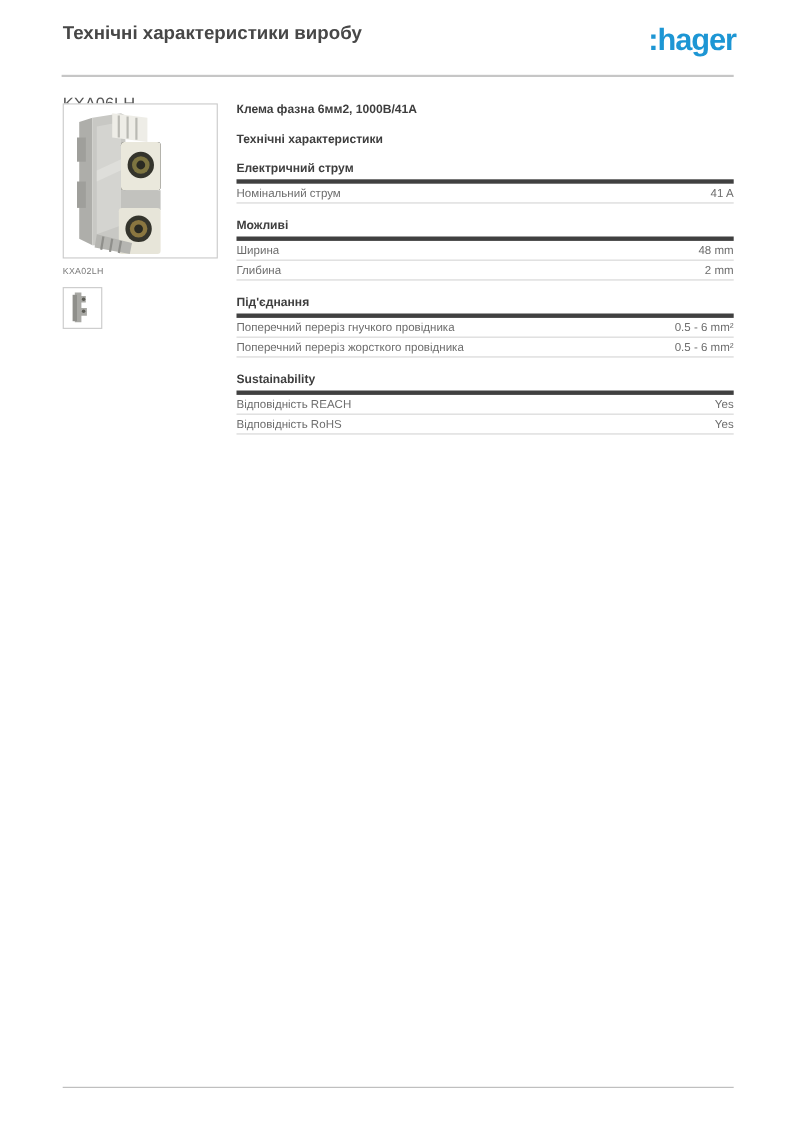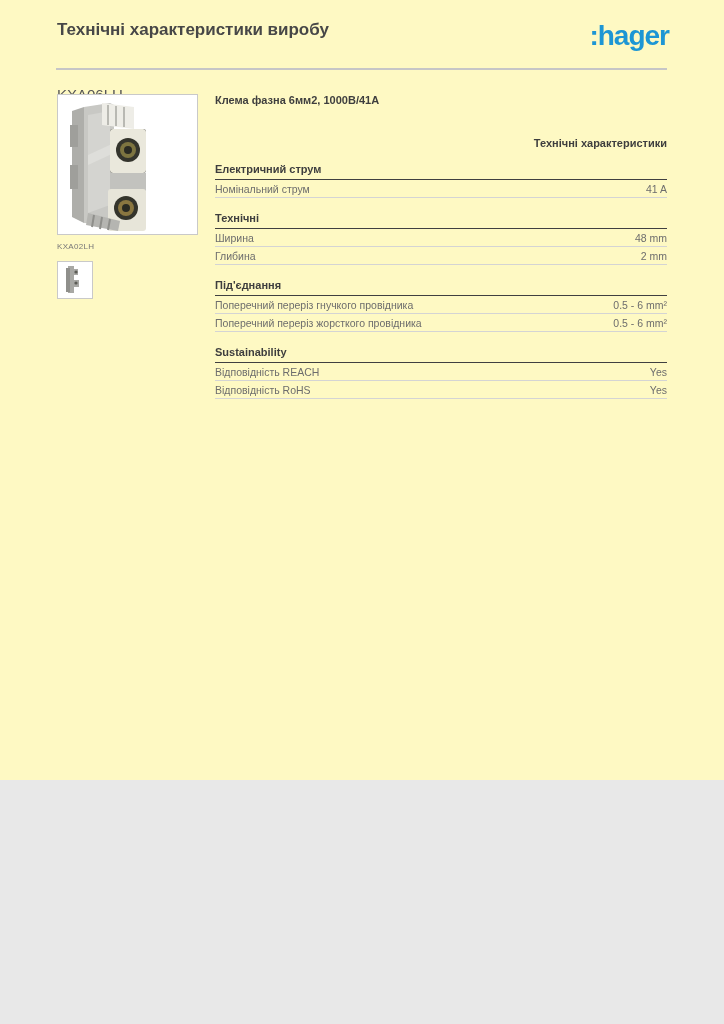--- a/index.html
+++ b/index.html
@@ -1,35 +1,35 @@
 <!DOCTYPE html>
 <html><head>
 <meta charset="utf-8">
 <style>
   * { margin:0; padding:0; box-sizing:border-box; }
   html,body { background:#e8e8e8; }
   .page {
-    position:relative; width:724px; height:780px; background:#fef9c3;
+    position:relative; width:724px; height:1024px; background:#ffffff;
     font-family:"Liberation Sans", sans-serif; overflow:hidden; margin:0 auto;
   }
   
   .header-title { position:absolute; left:57px; top:20px; font-size:17px; font-weight:bold; color:#474747; }
   .header-code  { position:absolute; left:57px; top:42px; font-size:15px; color:#565656;margin-top:44px; }
   .logo { position:absolute; right:55px; top:20px; font-size:28px; font-weight:bold; color:#1d96d4; letter-spacing:-1px; }
   .top-rule { position:absolute; left:56px; top:68px; width:611px; height:2px; background:#c6c6c6; }
   
   .left-col { position:absolute; left:57px; top:94px; width:141px; }
   .img-box { width:141px; height:141px; border:1px solid #c9c9c9; background:#fff; overflow:hidden; }
   .caption { margin-top:7px; font-size:8px; color:#787878; letter-spacing:0.3px; }
   .thumb-box { margin-top:10px; width:36px; height:38px; border:1px solid #c9c9c9; background:#fff; }
   
   .right-col { position:absolute; left:215px; top:94px; width:452px; }
   .product-title { font-size:11px; font-weight:bold; color:#3e3e3e; }
-  .spec-heading  { margin-top:31px; font-size:11px; font-weight:bold; color:#3e3e3e;text-align:right; }
-  .section-title { margin-top:14px; font-size:11px; font-weight:bold; color:#3e3e3e; padding-bottom:4px; border-bottom:1px solid #404040; }
+  .spec-heading  { margin-top:15px; font-size:11px; font-weight:bold; color:#3e3e3e; }
+  .section-title { margin-top:14px; font-size:11px; font-weight:bold; color:#3e3e3e; padding-bottom:4px; border-bottom:4px solid #404040; }
   .row { display:flex; justify-content:space-between; align-items:baseline;
          font-size:10.5px; color:#6d6d6d; padding:3px 0 2px; border-bottom:1px solid #d4d4d4; }
   .row .lbl { text-align:center; }
   .row .val { text-align:center; white-space:nowrap; }
   
   .footer-rule { position:absolute; left:57px; top:988px; width:610px; height:1px; background:#b8b8b8; }
   .footer { position:absolute; left:57px; top:997px; width:610px; display:flex; justify-content:space-between; font-size:9px; }
   .footer-site { font-weight:bold; color:#3a3a3a; text-decoration:none; }
   .footer-note { color:#8d8d8d; }
   .footer-date { font-weight:bold; color:#3a3a3a; }
@@ -100,21 +100,21 @@
 
     <div>
       <div class="section-title">Електричний струм</div>
       <div class="row">
         <span class="lbl">Номінальний струм</span>
         <span class="val">41 A</span>
       </div>
     </div>
 
     <div>
-      <div class="section-title">Технічні</div>
+      <div class="section-title">Можливі</div>
       <div class="row">
         <span class="lbl">Ширина</span>
         <span class="val">48 mm</span>
       </div>
       <div class="row">
         <span class="lbl">Глибина</span>
         <span class="val">2 mm</span>
       </div>
     </div>
 

